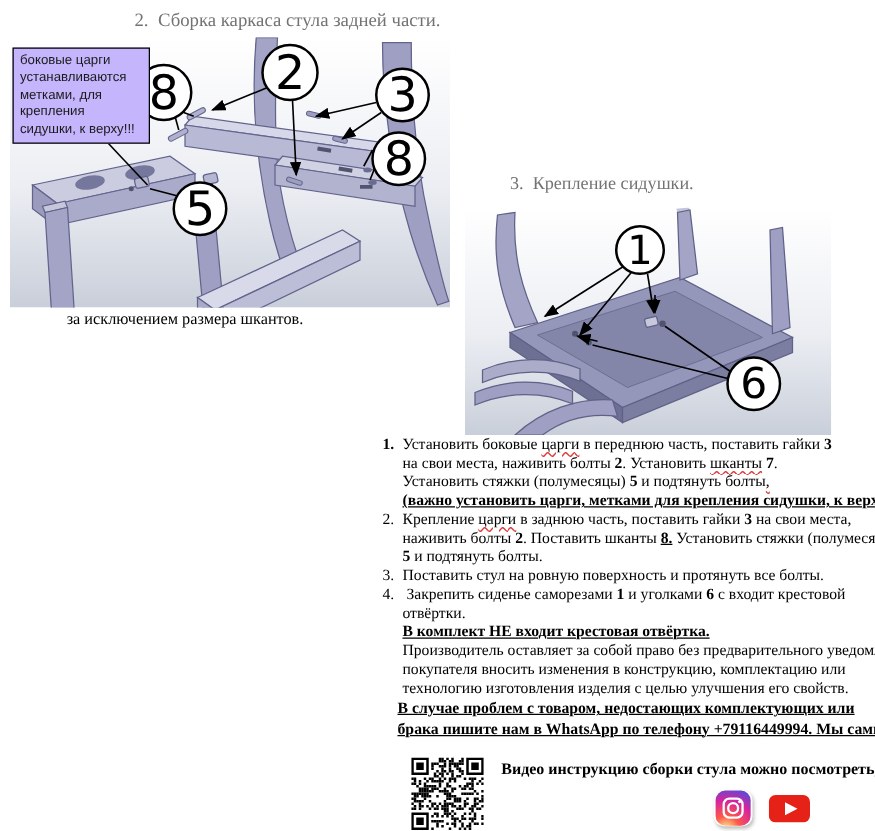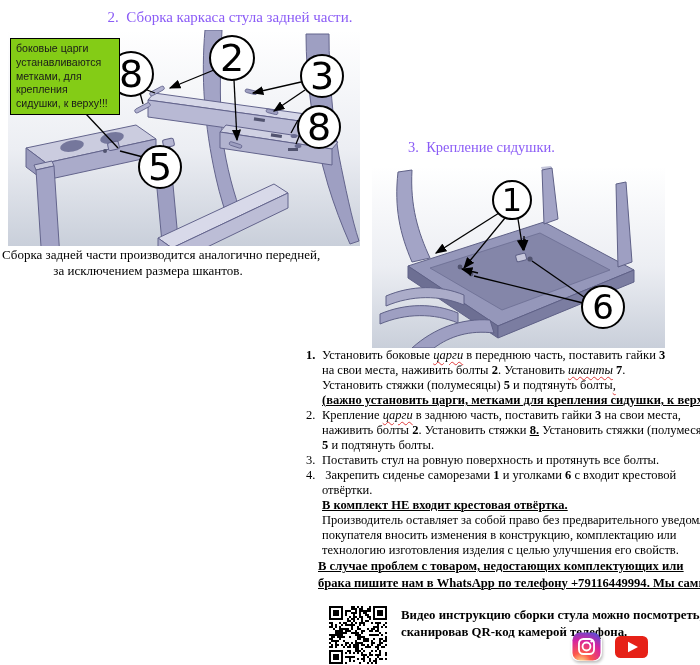--- a/index.html
+++ b/index.html
@@ -1,46 +1,46 @@
 <!DOCTYPE html>
 <html><head>
 <meta charset="utf-8">
 <style>
   * { margin:0; padding:0; box-sizing:border-box; }
   html,body { width:700px; height:665px; }
   body { font-family:"Liberation Serif", serif; background:#ffffff; position:relative; overflow:hidden; }
   .abs { position:absolute; }
 
   
-  .sec-title { font-size:15px; color:#8b5cf6; white-space:pre; }
+  .sec-title { font-size:15px; color:#737373; white-space:pre; }
   #title2 { left:0; top:9px; width:460px; text-align:center; }
   #title3 { left:408px; top:139px; font-size:14.5px; }
 
   
   #notebox { left:10px; top:38px; width:110px; height:77px; border:1.6px solid #000;
-             background:#84cc16; padding:3px 4px 2px 5px; font-family:"Liberation Sans", sans-serif;
+             background:#c4b5fd; padding:3px 4px 2px 5px; font-family:"Liberation Sans", sans-serif;
              font-size:10.6px; line-height:1.3; color:#1a1a1a; z-index:5; }
 
   
   #under1 { left:2px; top:247px; width:292px; text-align:center; font-size:13px; }
   #under1 .ln { height:16px; white-space:pre; }
 
   
   #ilist { left:296px; top:348px; width:404px; font-size:12.5px; color:#000; }
   .item { display:flex; }
   .inum { width:26px; padding-left:10px; line-height:15px; white-space:pre; flex:none; }
   .inum.bold { font-weight:bold; }
   .ibody { flex:1; }
   .ln { height:15px; line-height:15px; white-space:pre; }
   #under1 .ln { line-height:16px; }
 
   .st-b  { font-weight:bold; }
   .st-bu { font-weight:bold; text-decoration:underline; text-decoration-thickness:1.4px; }
   .st-sq { text-decoration:underline; text-decoration-style:wavy; text-decoration-color:#e03a3a;
-           text-decoration-thickness:1px; text-underline-offset:2px;font-style:italic; }
+           text-decoration-thickness:1px; text-underline-offset:2px; }
 
   
   #whatsapp { left:318px; top:558px; width:370px; font-size:12.6px; }
   #whatsapp .ln { height:16.5px; line-height:16.5px; }
   .cursor-mark { display:inline-block; width:1.4px; height:13px; background:#000;
                  vertical-align:-2px; margin-left:3px; }
 
   
   #qr-wrap { left:329px; top:606px; width:58px; height:58px; }
   #videotext { left:401px; top:607px; width:292px; font-size:12.8px; font-weight:bold; }
@@ -162,21 +162,20 @@
   </g>
   <g>
     <circle cx="152" cy="137" r="21" fill="#fff" stroke="#000" stroke-width="2"></circle>
     <text class="callout-num" x="152" y="137" text-anchor="middle" dominant-baseline="central">5</text>
   </g>
 </svg>
 
 <div class="abs" id="notebox">боковые царги устанавливаются метками, для крепления сидушки, к верху!!!</div>
 
 <div class="abs" id="under1">
-  <div class="ln"><span>Сборка задней части производится аналогично передней,</span></div>
   <div class="ln"><span>за исключением размера шкантов.</span></div>
 </div>
 
 <div class="abs sec-title" id="title3">3.  Крепление сидушки.</div>
 
 <svg class="abs" style="left:372px; top:166px;" width="293" height="182" viewBox="0 0 293 182">
   <rect width="293" height="182" fill="url(#bg1)"></rect>
 
   <g>
     <polygon points="36,100 172,56 262,104 126,160" fill="#9597ba" stroke="#5f6187" stroke-width="1"></polygon>
@@ -232,21 +231,21 @@
       <div class="ln"><span>Установить боковые </span><span class="st-sq">царги</span><span> в переднюю часть, поставить гайки </span><span class="st-b">3</span></div>
       <div class="ln"><span>на свои места, наживить болты </span><span class="st-b">2</span><span>. Установить </span><span class="st-sq">шканты</span><span> </span><span class="st-b">7</span><span>.</span></div>
       <div class="ln"><span>Установить стяжки (полумесяцы) </span><span class="st-b">5</span><span> и подтянуть болты</span><span class="st-sq">,</span></div>
       <div class="ln"><span class="st-bu">(важно установить царги, метками для крепления сидушки, к верху!)</span></div>
     </div>
   </div>
   <div class="item">
     <div class="inum">2.</div>
     <div class="ibody">
       <div class="ln"><span>Крепление </span><span class="st-sq">царги</span><span> в заднюю часть, поставить гайки </span><span class="st-b">3</span><span> на свои места,</span></div>
-      <div class="ln"><span>наживить болты </span><span class="st-b">2</span><span>. Установить стяжки </span><span class="st-bu">8.</span><span> Установить стяжки (полумесяцы)</span></div>
+      <div class="ln"><span>наживить болты </span><span class="st-b">2</span><span>. Поставить шканты </span><span class="st-bu">8.</span><span> Установить стяжки (полумесяцы)</span></div>
       <div class="ln"><span class="st-b">5</span><span> и подтянуть болты.</span></div>
     </div>
   </div>
   <div class="item">
     <div class="inum">3.</div>
     <div class="ibody">
       <div class="ln"><span>Поставить стул на ровную поверхность и протянуть все болты.</span></div>
     </div>
   </div>
   <div class="item">
@@ -562,21 +561,20 @@
     <rect x="44" y="0" width="14" height="14" fill="#000"></rect>
     <rect x="46" y="2" width="10" height="10" fill="#fff"></rect>
     <rect x="48" y="4" width="6" height="6" fill="#000"></rect>
     <rect x="0" y="44" width="14" height="14" fill="#000"></rect>
     <rect x="2" y="46" width="10" height="10" fill="#fff"></rect>
     <rect x="4" y="48" width="6" height="6" fill="#000"></rect>
   </svg>
 
 <div class="abs" id="videotext">
   <div class="ln">Видео инструкцию сборки стула можно посмотреть,</div>
-  <div class="ln">сканировав QR-код камерой телефона.</div>
 </div>
 
 <div class="abs" id="social">
   <svg id="ig-icon" viewBox="0 0 30 30">
     <defs>
       <radialGradient id="ig" cx="0.3" cy="1.1" r="1.5">
         <stop offset="0" stop-color="#fdf497"></stop>
         <stop offset="0.25" stop-color="#fd5949"></stop>
         <stop offset="0.55" stop-color="#d6249f"></stop>
         <stop offset="0.9" stop-color="#285AEB"></stop>

